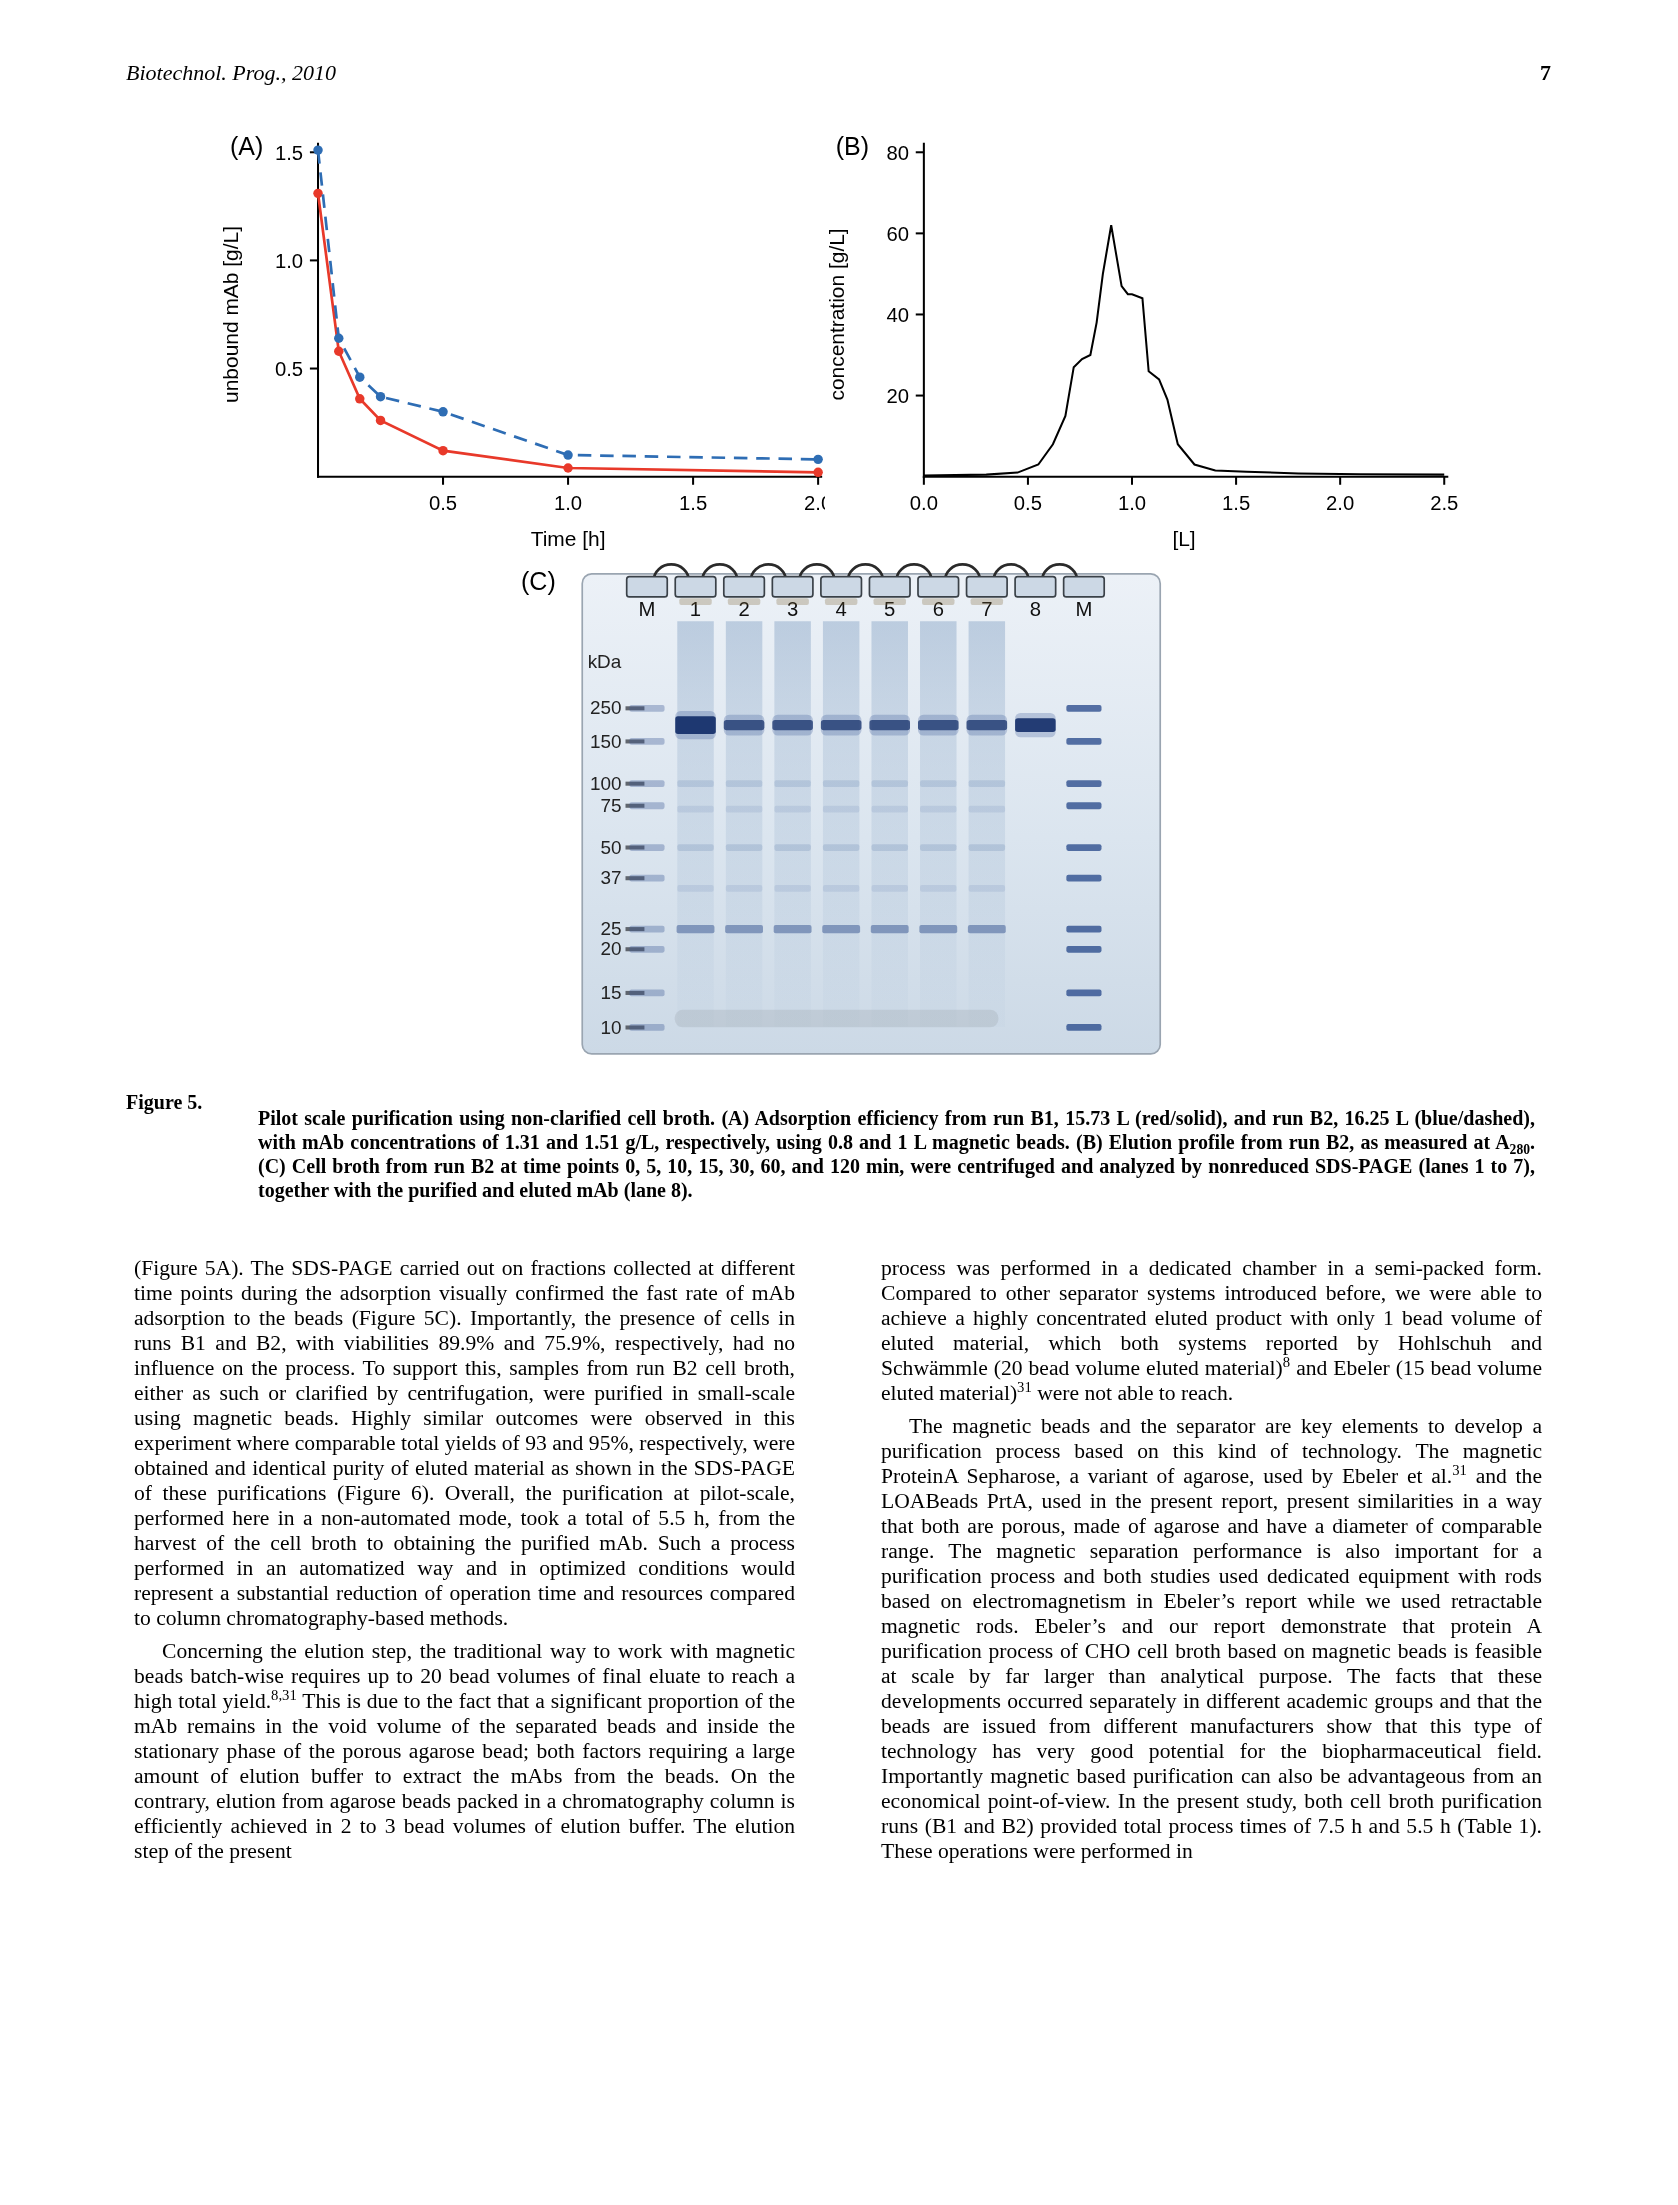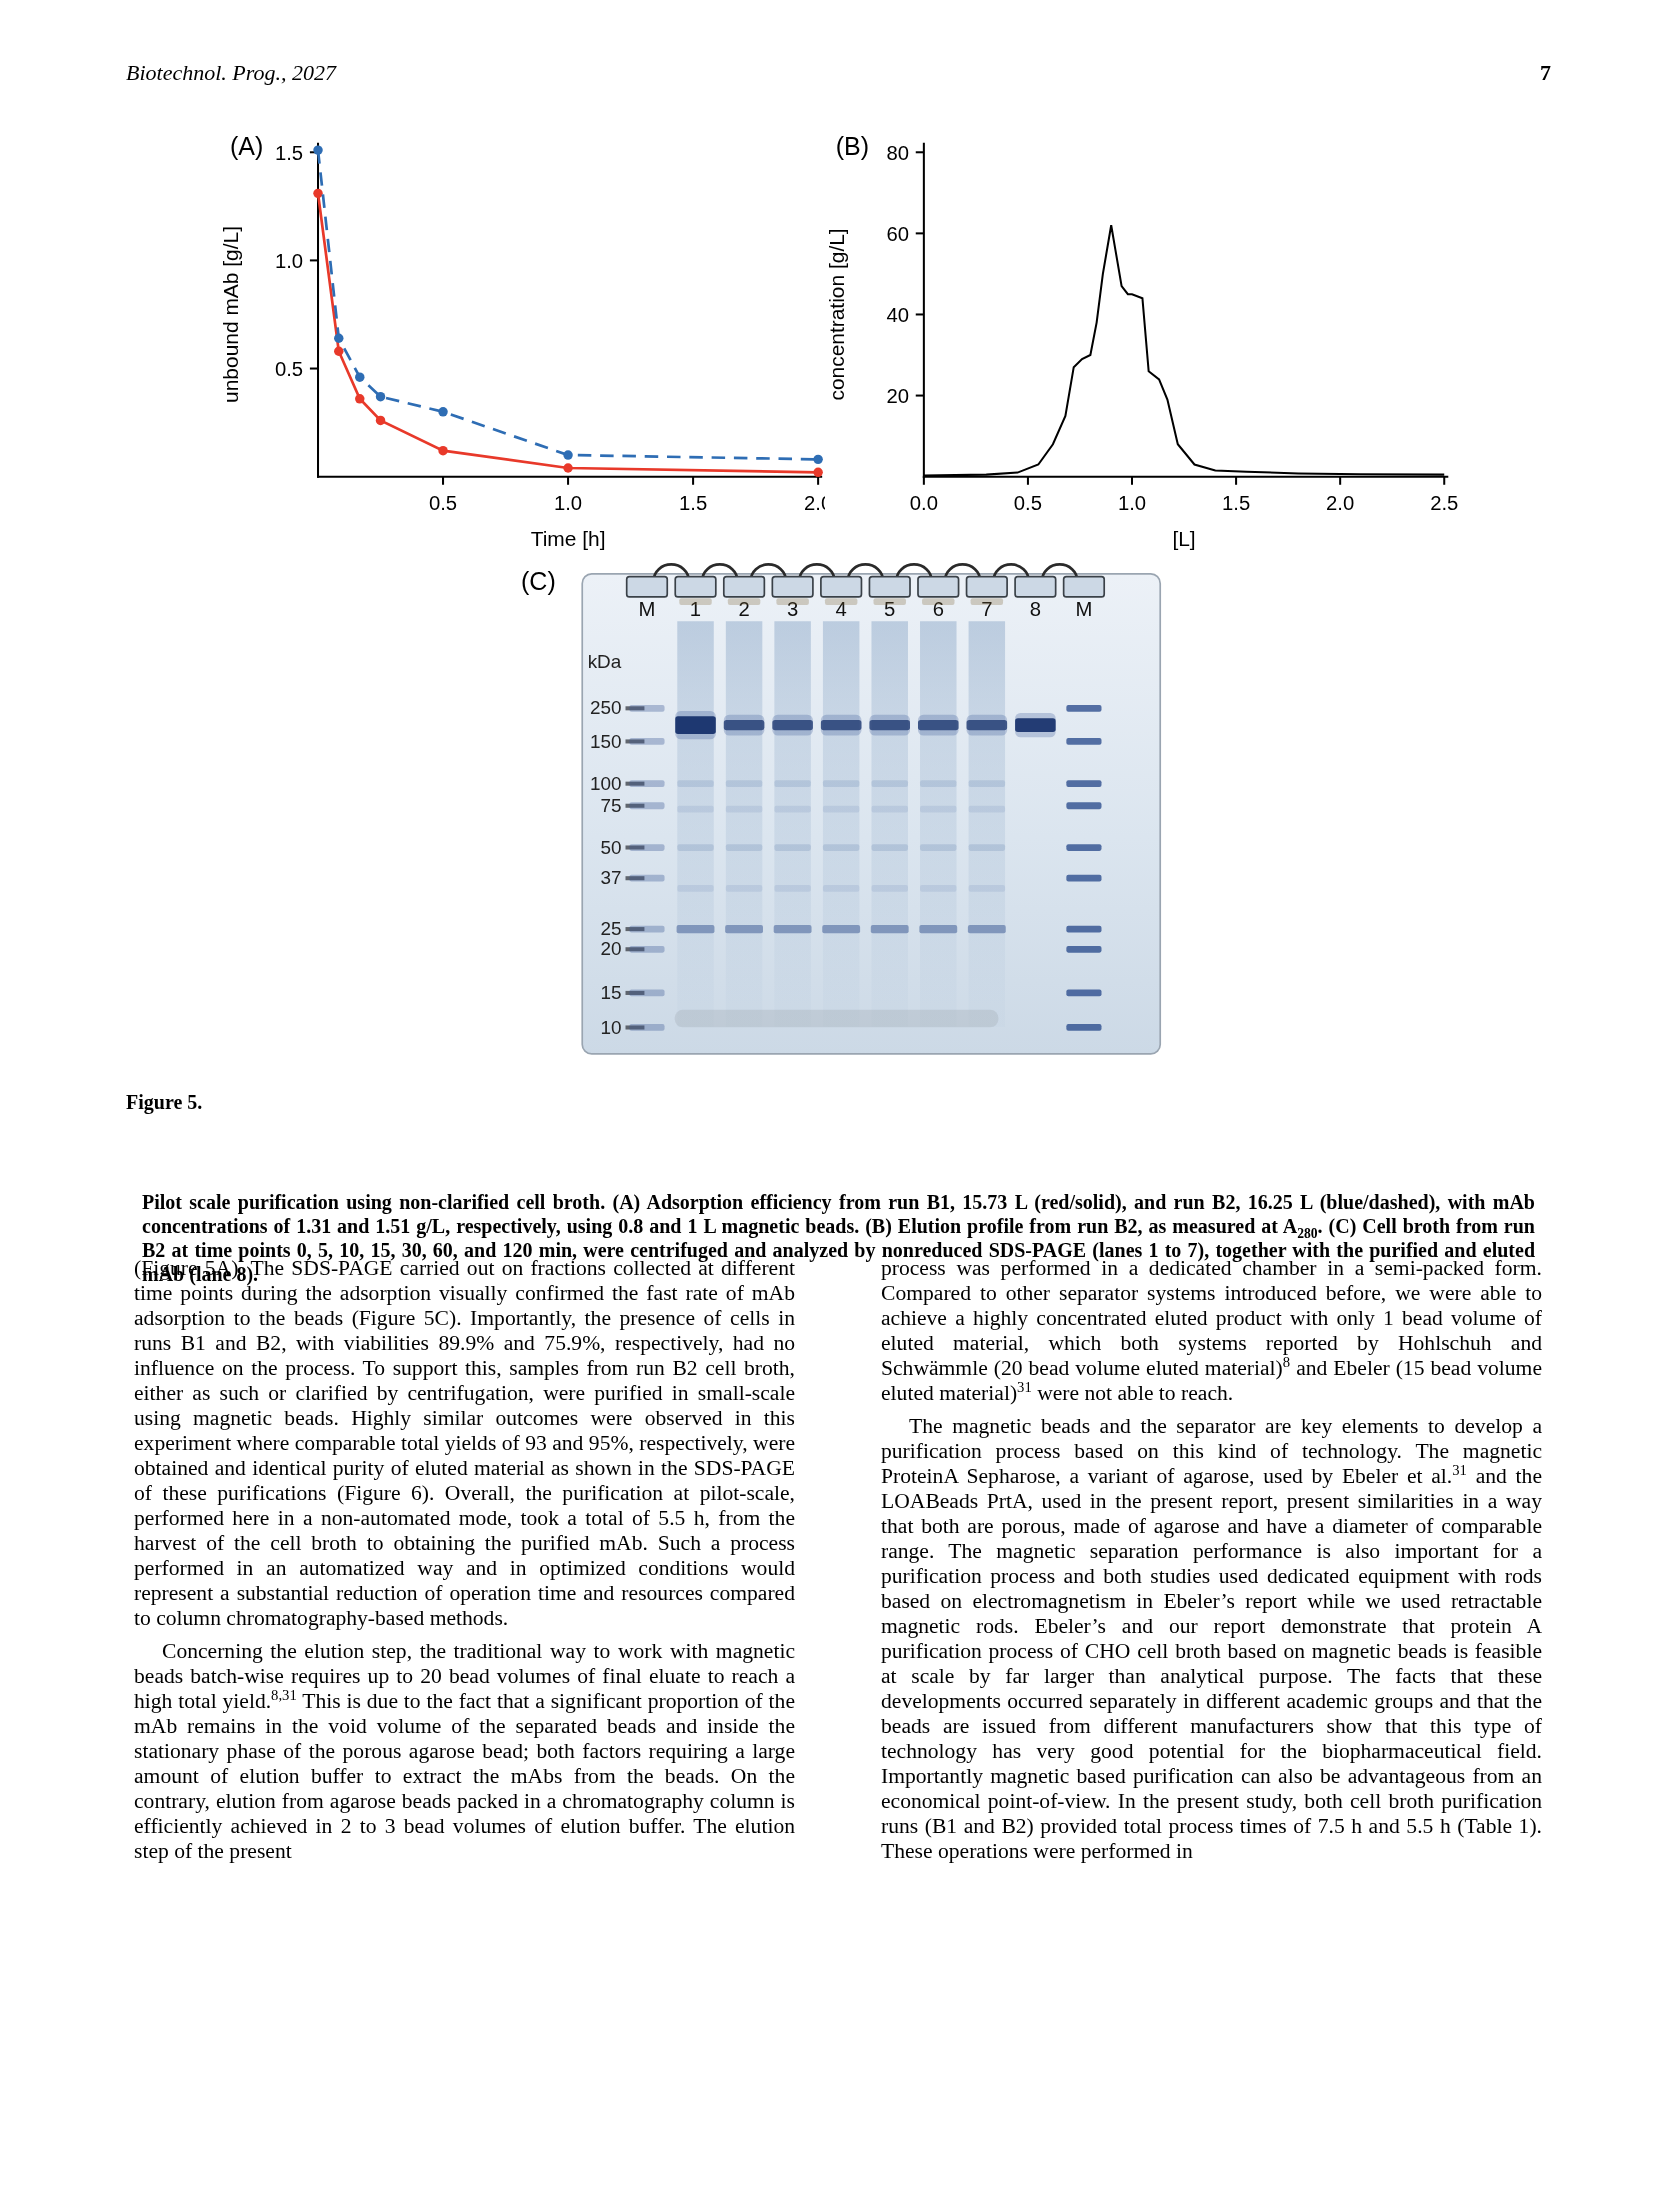--- a/index.html
+++ b/index.html
@@ -21,39 +21,39 @@
   .panel-a .panel-label{left:27px;top:0px;}
   .panel-b .panel-label{left:6.8px;top:0px;}
   .panel-c .panel-label{left:0px;top:12px;}
   svg text.tick{font-family:"Liberation Sans",sans-serif;font-size:30px;fill:#000;}
   svg text.axis-label{font-family:"Liberation Sans",sans-serif;font-size:31px;fill:#000;}
   svg text.gel-lane{font-family:"Liberation Sans",sans-serif;font-size:30px;fill:#111;}
   svg text.gel-kda{font-family:"Liberation Sans",sans-serif;font-size:28px;fill:#222;}
 
   
   .caption{position:absolute;top:1090px;left:126px;width:1425px;display:flex;
-           font-weight:bold;font-size:20px;line-height:24px;flex-direction:column;}
+           font-weight:bold;font-size:20px;line-height:24px;}
   .caption-label{flex:0 0 84px;margin-right:32px;white-space:nowrap;}
   .caption-text{margin:16px;flex:1;text-align:justify;}
   .caption-text sub{font-size:68%;line-height:0;}
 
   
   .body-text{position:absolute;top:1248px;left:126px;width:1425px;display:flex;gap:70px;}
   .col{width:677px;}
   .para{margin:8px;text-align:justify;font-size:21.6px;line-height:25px;}
   .para.indent{text-indent:28px;}
   .para sup{font-size:68%;line-height:0;}
 </style>
 </head>
 <body>
 
 <div class="page">
 
   <header class="page-header">
-    <span class="journal-ref">Biotechnol. Prog., 2027</span>
+    <span class="journal-ref">Biotechnol. Prog., 2010</span>
     <span class="page-number">7</span>
   </header>
 
   <section>
     <div class="panel panel-a">
       <span class="panel-label">(A)</span>
       <svg width="622" height="419" viewBox="0 0 920 620">
           <line x1="170" y1="511.5" x2="170" y2="16" stroke="#000" stroke-width="3"></line>
           <line x1="168.5" y1="510" x2="916" y2="510" stroke="#000" stroke-width="3"></line>
           <line x1="355" y1="510" x2="355" y2="522" stroke="#000" stroke-width="3"></line>

